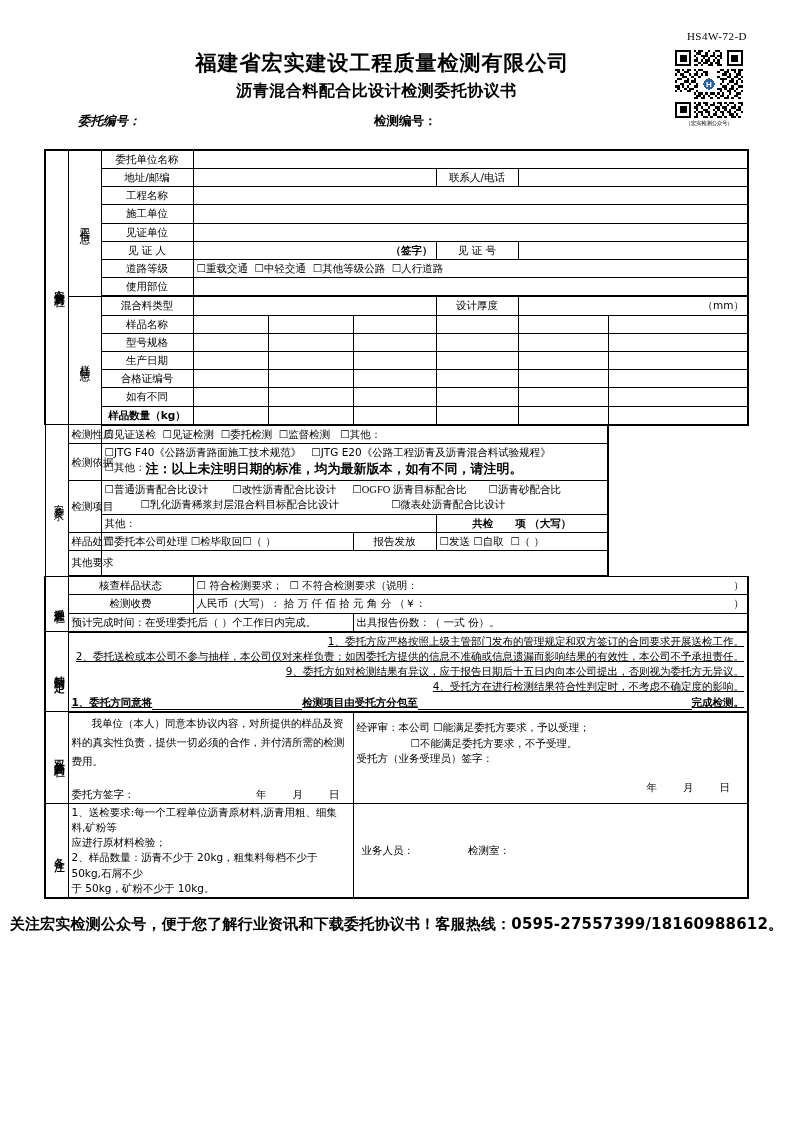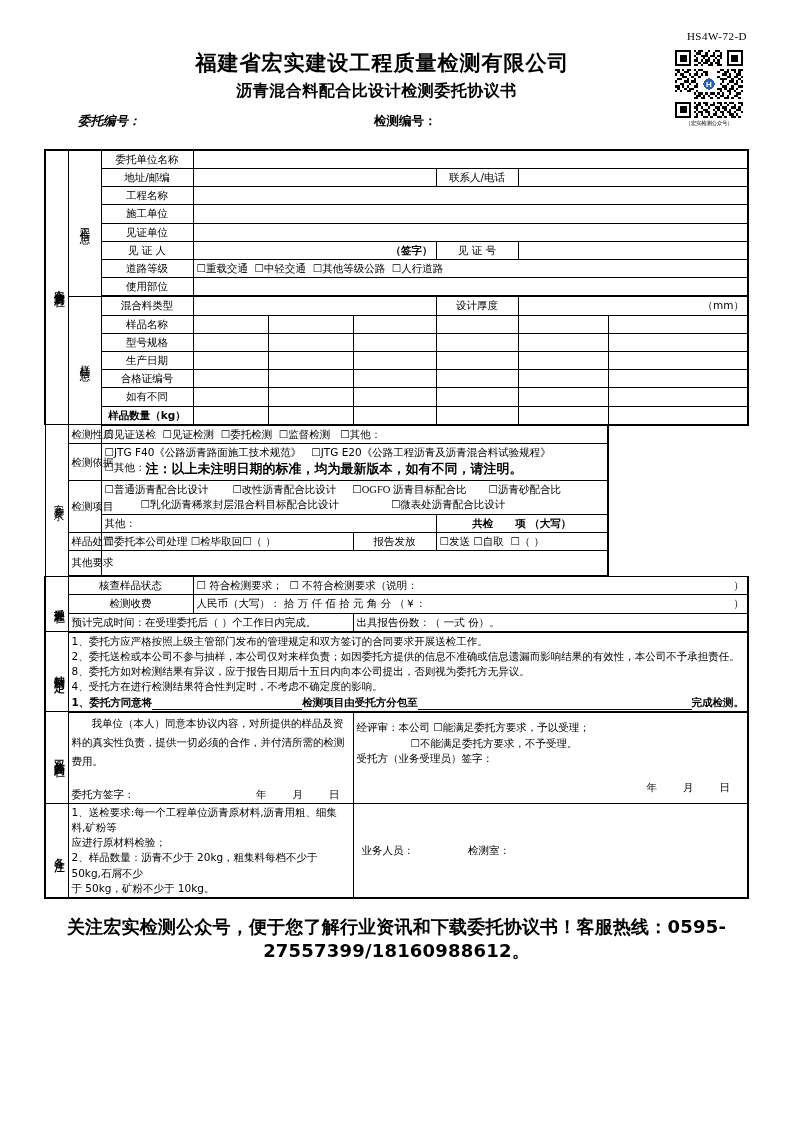--- a/index.html
+++ b/index.html
@@ -67,29 +67,29 @@
   .vlabel-n{font-weight:normal;}
   .fld{text-align:center;white-space:nowrap;}
   .fldb{text-align:center;font-weight:bold;white-space:nowrap;}
   .lft{text-align:left;padding-left:6px;}
   .ctr{text-align:center;}
   .rgt{text-align:right;padding-right:8px;}
   .small{font-size:13px;}
   .bold{font-weight:bold;}
   .nowrap{white-space:nowrap;}
   .two-line{line-height:1.75;padding:3px 6px;}
-  .terms{font-size:8.6px;line-height:1.78;padding:3px 5px;text-align:left;}
+  .terms{font-size:8.6px;line-height:1.78;padding:3px 5px;text-align:right;text-decoration:underline;}
   .terms div{white-space:nowrap;}
   .uline{display:inline-block;border-bottom:1px solid #000;}
   .sign{font-size:10px;line-height:1.85;padding:4px 6px;text-align:left;}
   .sign .ind{text-indent:20px;}
   .rem{font-size:9px;line-height:1.6;padding:3px 5px;text-align:left;}
 
   .footer{
-    text-align:center;font-size:18px;font-weight:bold;
+    text-align:center;font-size:15px;font-weight:bold;
     margin-top:14px;letter-spacing:.2px;
   }
 </style>
 </head>
 <body>
 
 <div class="page">
 
   <div class="doc-code">HS4W-72-D</div>
 
@@ -530,21 +530,21 @@
       <td class="lft thick-r thick-b nowrap" colspan="4">出具报告份数：（ 一式        份）。</td>
     </tr>
 
     <tr>
       <td class="vlabel thick-l">
         <span>特别约定</span>
       </td>
       <td class="terms thick-r thick-b" colspan="8">
         <div>1、委托方应严格按照上级主管部门发布的管理规定和双方签订的合同要求开展送检工作。</div>
         <div>2、委托送检或本公司不参与抽样，本公司仅对来样负责；如因委托方提供的信息不准确或信息遗漏而影响结果的有效性，本公司不予承担责任。</div>
-        <div>8、委托方如对检测结果有异议，应于报告日期后十五日内向本公司提出，否则视为委托方无异议。</div>
+        <div>9、委托方如对检测结果有异议，应于报告日期后十五日内向本公司提出，否则视为委托方无异议。</div>
         <div>4、受托方在进行检测结果符合性判定时，不考虑不确定度的影响。</div>
         <div class="bold" style="display:flex;align-items:flex-end;">
           <span>1、委托方同意将</span>
           <span class="uline" style="flex:0 0 150px;"></span>
           <span>检测项目由受托方分包至</span>
           <span class="uline" style="flex:1 1 auto;"></span>
           <span>完成检测。</span>
         </div>
       </td>
     </tr>

